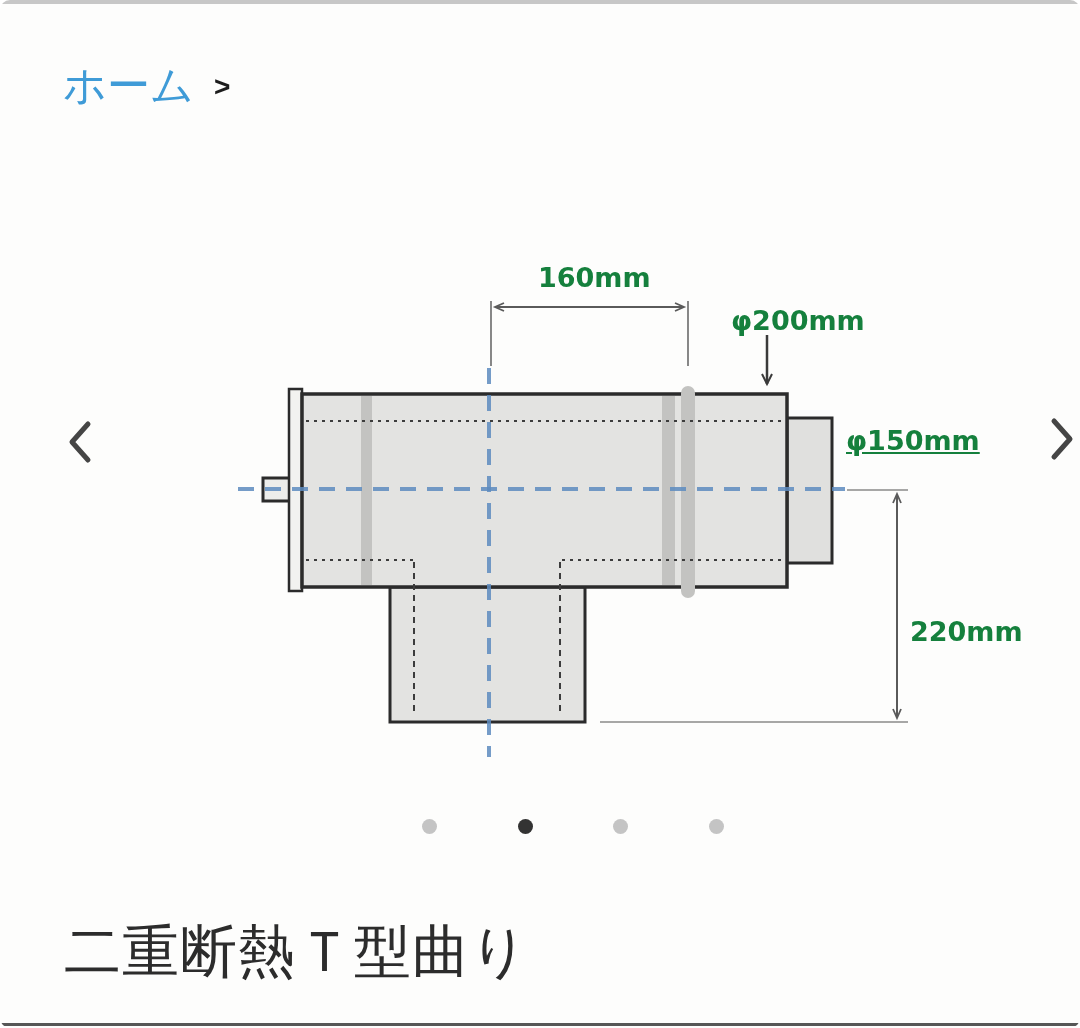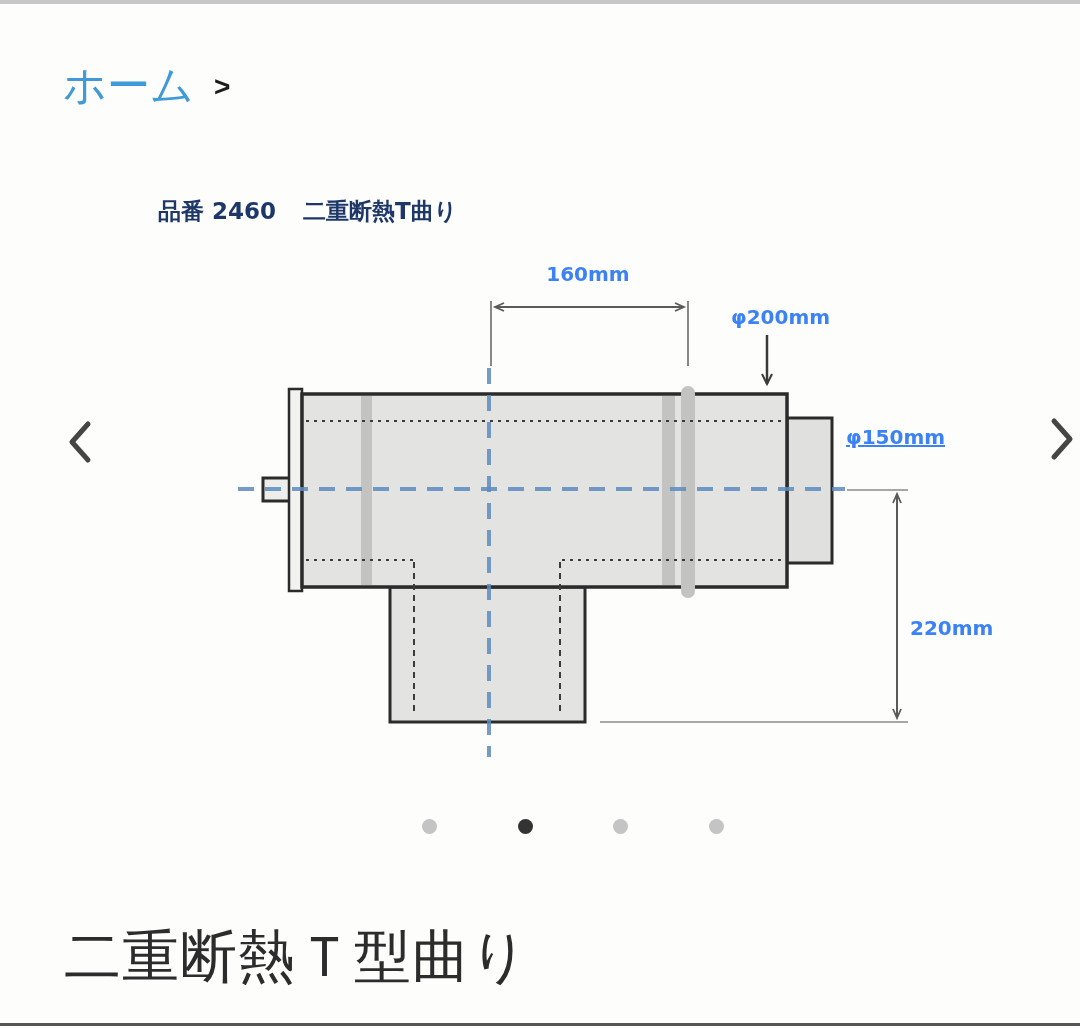--- a/index.html
+++ b/index.html
@@ -4,20 +4,21 @@
 <style>
   * { margin: 0; padding: 0; box-sizing: border-box; }
   html, body { background: #ffffff; }
   .stage {
     position: relative;
     width: 1080px;
     height: 1028px;
     background: #fdfdfc;
     overflow: hidden;
     font-family: "Liberation Sans", sans-serif;
+    border-radius: 10px;
   }
   .top-bar {
     position: absolute; left: 0; top: 0; width: 1080px; height: 4px;
     background: #c7c7c7;
   }
   
   .breadcrumb {
     position: absolute; left: 63px; top: 62px;
     display: flex; align-items: center; gap: 20px;
   }
@@ -32,21 +33,21 @@
   
   .part-label {
     position: absolute; left: 158px; top: 196px;
     display: flex; gap: 27px;
     font-size: 23px; font-weight: 700; color: #1d3768;
     font-family: "DejaVu Sans", sans-serif;
   }
   
   .diagram { position: absolute; left: 0; top: 0; }
   .dim-label {
-    position: absolute; font-size: 20px; font-weight: 700; color: #3b82f6;
+    position: absolute; font-size: 27px; font-weight: 700; color: #15803d;
     font-family: "DejaVu Sans", sans-serif; white-space: nowrap;
   }
   .dim-160 { left: 538px; top: 262px; width: 100px; text-align: center; }
   .dim-200 { left: 731px; top: 305px; text-align: right; }
   .dim-150 { left: 846px; top: 425px; text-decoration: underline; }
   .dim-220 { left: 910px; top: 616px; }
   
   .nav-arrow {
     position: absolute; background: transparent; border: none; cursor: pointer;
     width: 44px; height: 52px; display: flex; align-items: center; justify-content: center;
@@ -62,43 +63,39 @@
   }
   .dot.active { background: #333333; }
   .dot.d1 { left: 422px; }
   .dot.d2 { left: 518px; }
   .dot.d3 { left: 613px; }
   .dot.d4 { left: 709px; }
   
   .product-title {
     position: absolute; left: 64px; top: 924px;
     font-size: 57px; font-weight: 500; color: #2c2c2c;
-    line-height: 1.15; letter-spacing: 1px;
+    line-height: 1.15; letter-spacing: 1px; font-family: Liberation Mono, monospace;
   }
   .bottom-line {
     position: absolute; left: 0; top: 1023px; width: 1080px; height: 3px;
     background: #565656;
   }
 </style>
 </head>
 <body>
 
 <div class="stage">
 
   <div class="top-bar"></div>
 
   <nav class="breadcrumb">
     <a class="crumb">ホーム</a>
     <span class="crumb-sep">&gt;</span>
   </nav>
 
-  <div class="part-label">
-    <span>品番 2460</span>
-    <span>二重断熱T曲り</span>
-  </div>
 
   <svg class="diagram" width="1080" height="1028" viewBox="0 0 1080 1028">
     <defs>
       <marker id="ah-end" markerUnits="userSpaceOnUse" markerWidth="14" markerHeight="12" refX="10" refY="5" orient="auto">
         <path d="M1,1 L10,5 L1,9" fill="none" stroke="#5a5a5a" stroke-width="1.8"></path>
       </marker>
       <marker id="ah-start" markerUnits="userSpaceOnUse" markerWidth="14" markerHeight="12" refX="10" refY="5" orient="auto-start-reverse">
         <path d="M1,1 L10,5 L1,9" fill="none" stroke="#5a5a5a" stroke-width="1.8"></path>
       </marker>
       <marker id="ah-dark" markerUnits="userSpaceOnUse" markerWidth="16" markerHeight="14" refX="11" refY="6" orient="auto">

